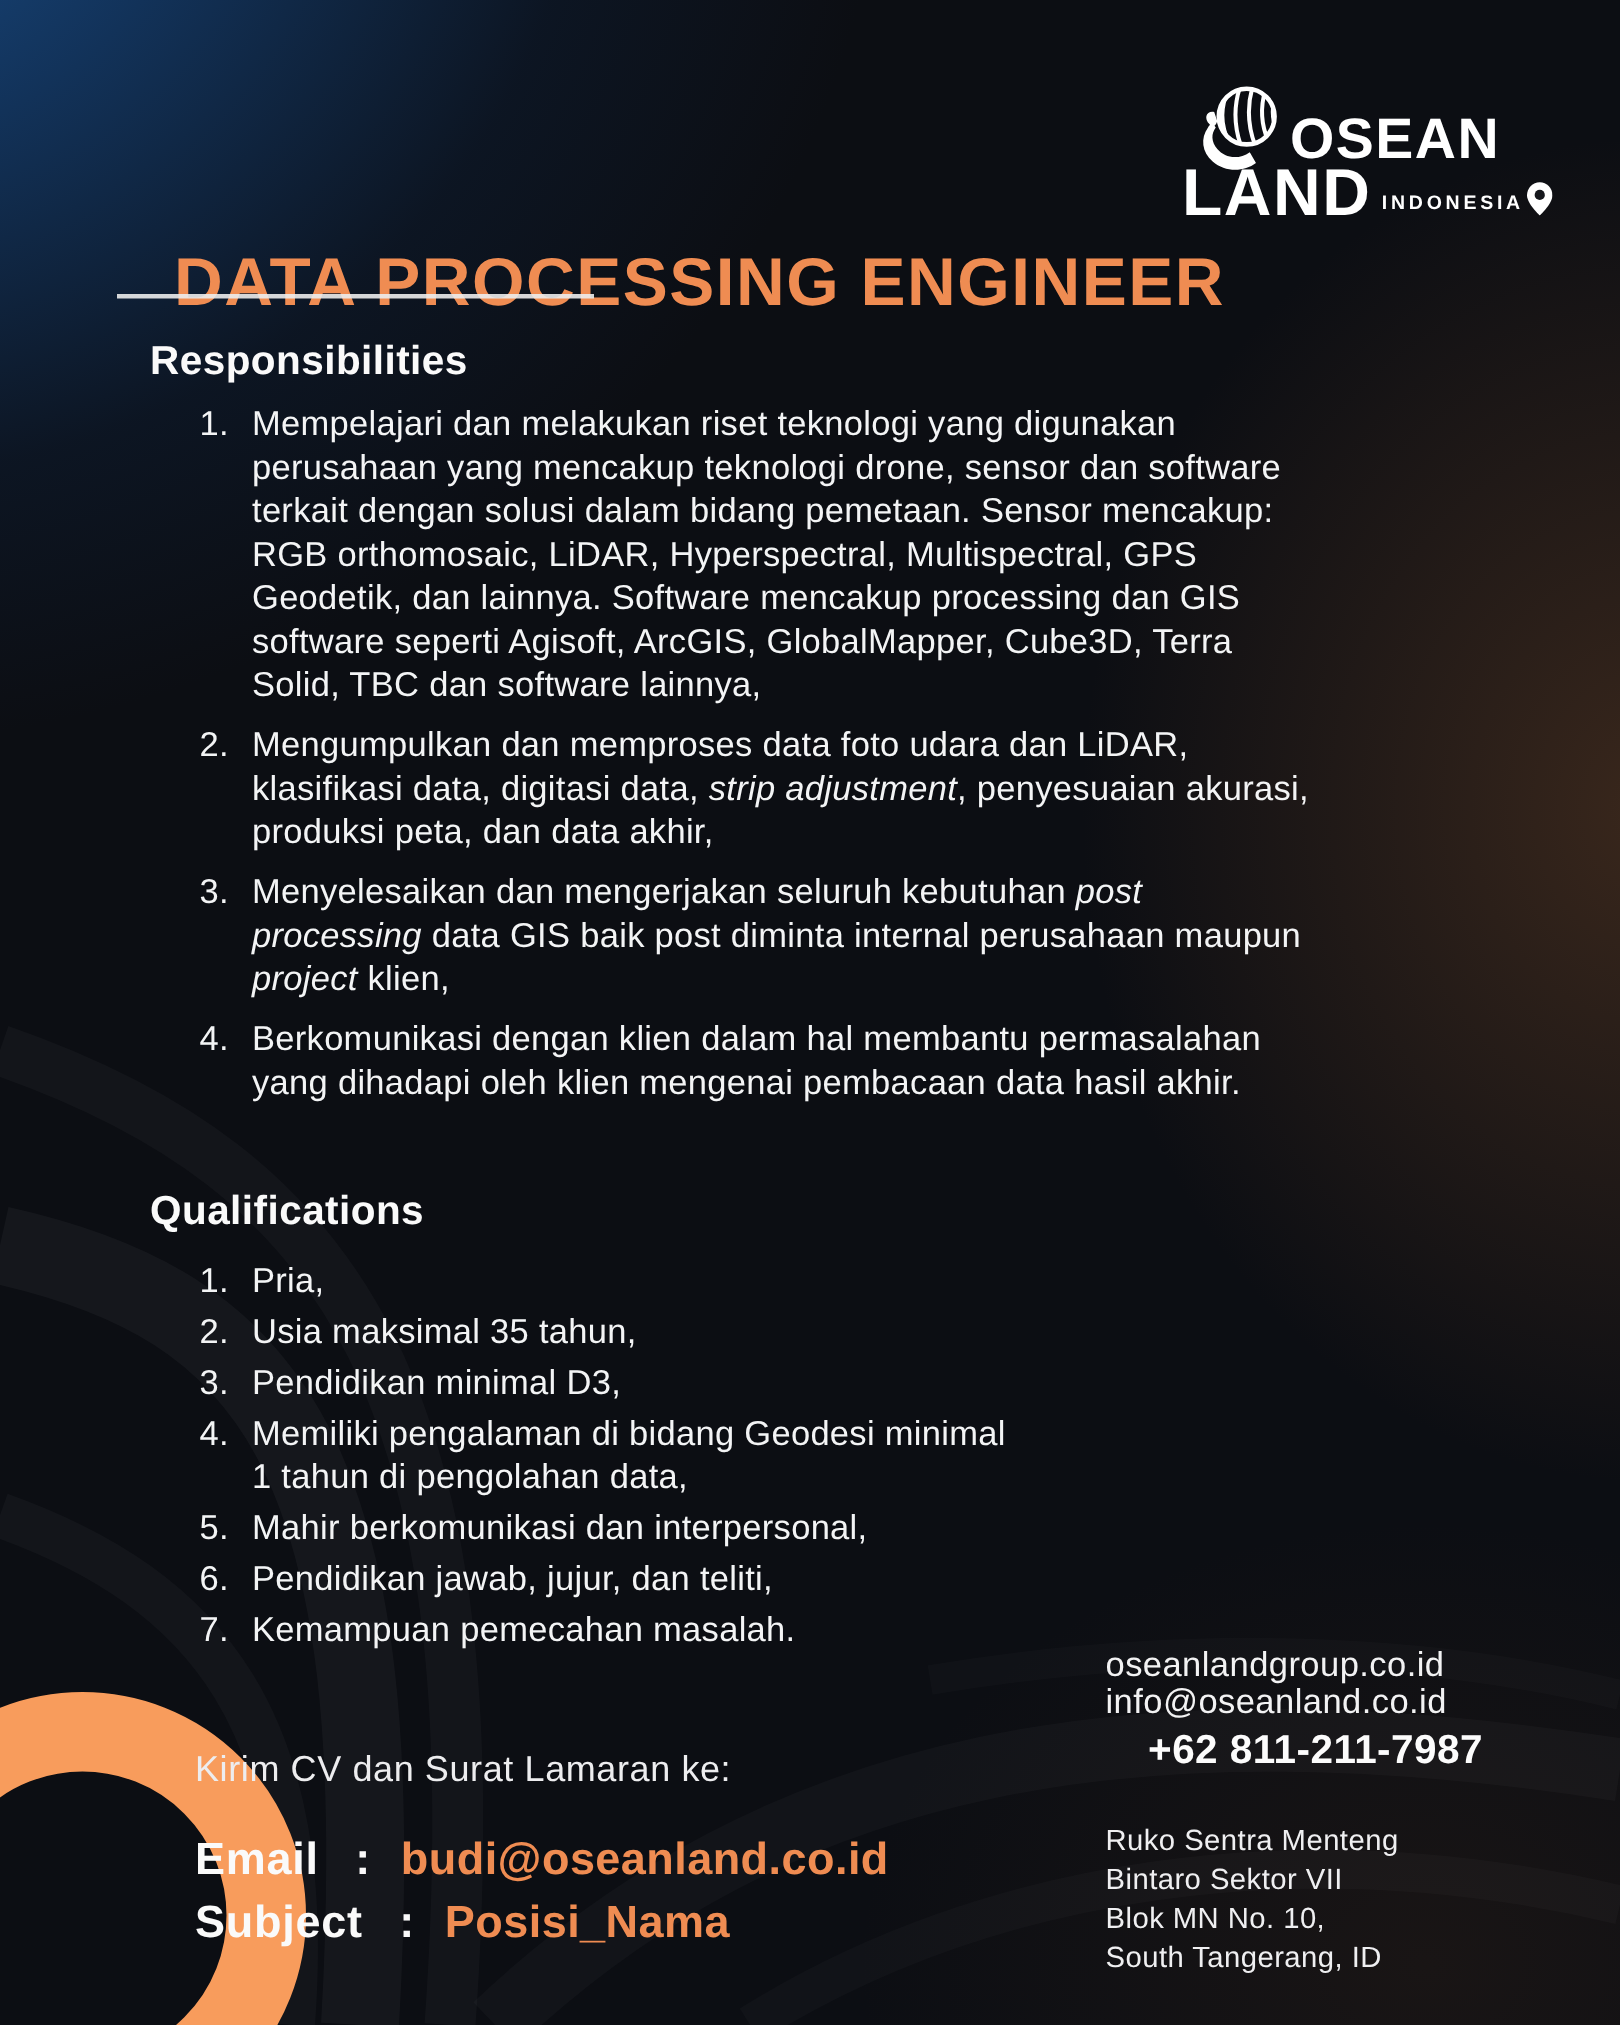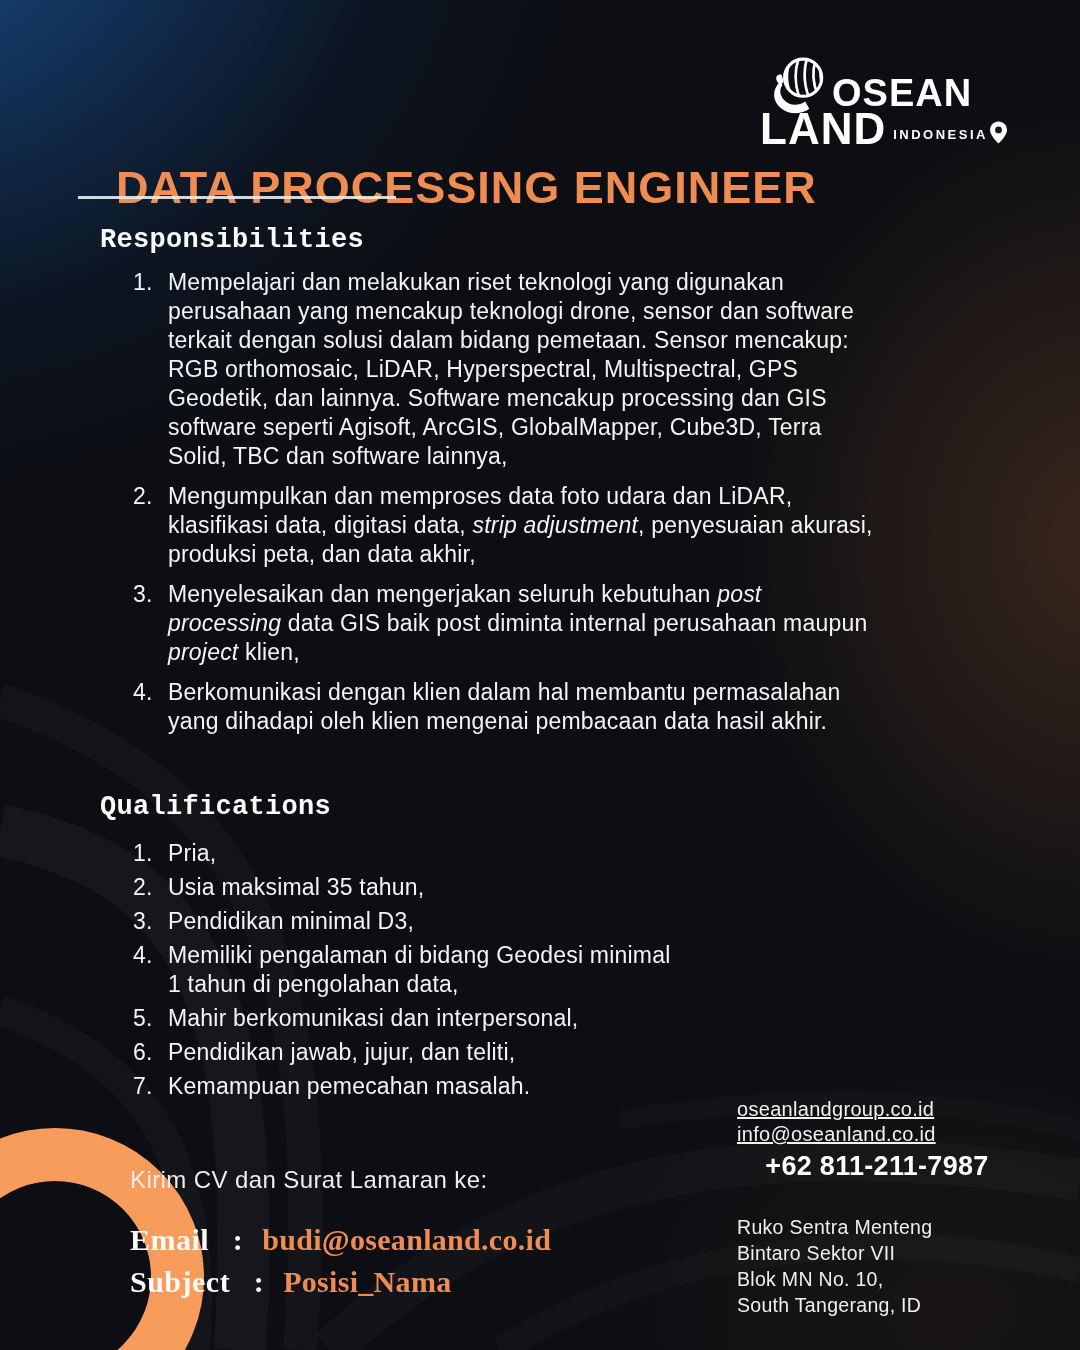--- a/index.html
+++ b/index.html
@@ -7,56 +7,56 @@
     position:relative;width:1080px;height:1350px;overflow:hidden;
     font-family:"Liberation Sans",sans-serif;color:#F3F4F5;
     background-color:#0c0e13;
     background-image:
       radial-gradient(ellipse 560px 660px at 102% 40%, rgba(99,62,36,.52), rgba(99,62,36,0) 68%),
       radial-gradient(ellipse 540px 420px at 88% 97%, rgba(72,46,28,.22), rgba(72,46,28,0) 70%),
       radial-gradient(ellipse 1000px 880px at -12% -10%, #1c5390 0%, rgba(20,62,112,.78) 26%, rgba(13,33,60,.38) 52%, rgba(12,14,19,0) 72%);
   }
   .waves{position:absolute;left:0;top:0;width:1080px;height:1350px;}
   
-  .logo{position:absolute;left:760px;top:54px;width:212px;height:98px;}
+  .logo{position:absolute;left:788px;top:54px;width:212px;height:98px;}
   .logo-globe{position:absolute;left:8px;top:0px;width:62px;height:66px;}
   .logo-osean{position:absolute;left:72px;top:20px;font-size:38px;font-weight:700;color:#fff;letter-spacing:1px;line-height:1;}
   .logo-bottom{position:absolute;left:0;top:56px;display:flex;align-items:flex-end;white-space:nowrap;}
   .logo-land{font-size:44px;font-weight:700;color:#fff;letter-spacing:1px;line-height:.85;}
   .logo-country{font-size:13px;font-weight:700;color:#fff;letter-spacing:2.5px;margin:0 0 5px 7px;}
   .logo-pin{width:17px;height:23px;margin:0 0 3px 2px;}
   
   .title{position:absolute;left:100px;top:149px;margin:16px;font-size:45px;font-weight:700;
          letter-spacing:1px;color:var(--accent,#EF8C52);line-height:1;white-space:nowrap;}
   .title-underline{position:absolute;left:78px;top:196px;width:318px;height:3px;background:#ECECEC;opacity:.9;}
   
-  .sec-h{position:absolute;margin:0;font-size:27px;font-weight:700;color:#FAFAFA;letter-spacing:.3px;line-height:1.1;font-family:Liberation Mono, monospace;}
+  .sec-h{position:absolute;margin:0;font-size:27px;font-weight:700;color:#FAFAFA;letter-spacing:.3px;line-height:1.1;}
   .resp-h{left:100px;top:226px;}
   .qual-h{left:100px;top:793px;}
   .list{position:absolute;margin:0;padding:0;list-style:none;}
   .resp-list{left:133px;top:268px;width:745px;}
   .qual-list{left:133px;top:839px;width:545px;}
   .li{display:flex;font-size:23px;line-height:29px;color:#F3F4F5;letter-spacing:.2px;}
   .resp-list .li{margin-bottom:11px;}
   .qual-list .li{margin-bottom:5px;}
   .num{width:35px;flex:none;}
   .txt{flex:1;}
   .it{font-style:italic;}
   
   .ring{position:absolute;left:-94px;top:1128px;width:192px;height:192px;border-radius:50%;
         border:53px solid var(--ring,#F89C5C);box-sizing:content-box;}
   .apply{position:absolute;left:130px;top:1166px;width:560px;}
   .apply-intro{font-size:24px;color:#EDEDEF;letter-spacing:.4px;margin-bottom:29px;}
-  .apply-row{font-size:30px;font-weight:700;margin-bottom:8px;white-space:nowrap;font-family:Liberation Serif, serif;}
+  .apply-row{font-size:30px;font-weight:700;margin-bottom:8px;white-space:nowrap;}
   .apply-label{color:#FAFAFA;letter-spacing:.5px;}
   .apply-colon{color:#FAFAFA;margin-left:16px;margin-right:12px;}
   .apply-value{color:var(--accent,#EF8C52);letter-spacing:.3px;}
   
   .contact{position:absolute;left:737px;top:1097px;width:280px;}
-  .contact-site,.contact-mail{font-size:20px;line-height:25px;color:#F2F2F3;letter-spacing:.3px;text-decoration:underline;}
+  .contact-site,.contact-mail{font-size:23px;line-height:25px;color:#F2F2F3;letter-spacing:.3px;}
   .contact-phone{font-size:27px;font-weight:700;color:#FCFCFC;margin-top:4px;letter-spacing:.3px;text-align:center;}
   .contact-address{margin-top:32px;}
   .addr-line{font-size:19.5px;line-height:26px;color:#EFEFF1;letter-spacing:.3px;}
 </style>
 </head>
 <body>
 
 <div class="poster">
 
   <svg class="waves" viewBox="0 0 1080 1350" fill="none">

